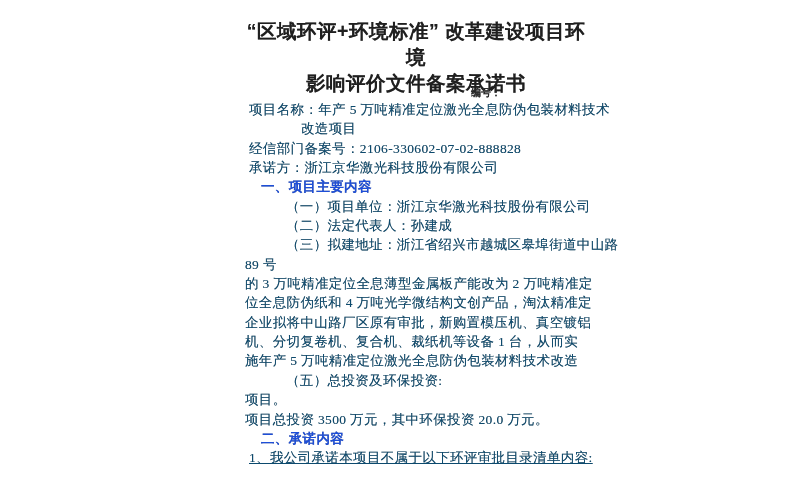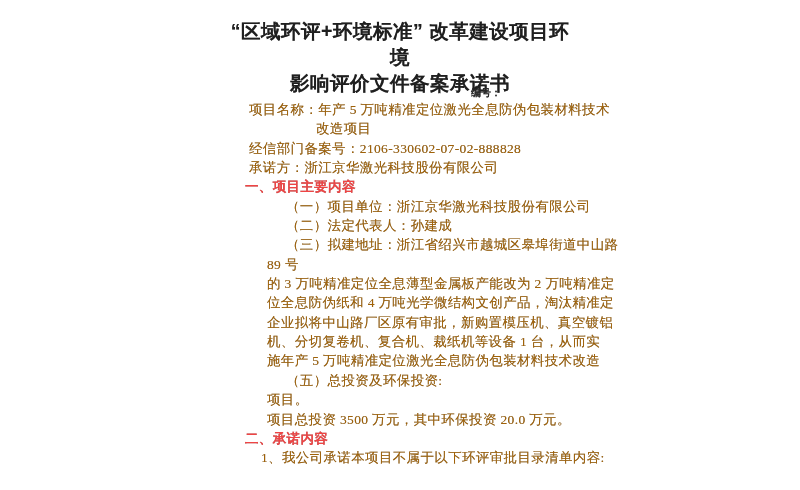--- a/index.html
+++ b/index.html
@@ -11,21 +11,21 @@
     position: relative;
     width: 800px;
     height: 490px;
     background: #ffffff;
     overflow: hidden;
     font-family: "Liberation Serif", "DejaVu Serif", serif;
     color: #2e2e2e;
   }
   .title {
     position: absolute;
-    left: 228px;
+    left: 244px;
     top: 18px;
     width: 344px;
     text-align: center;
     font-family: "Liberation Sans", "DejaVu Sans", sans-serif;
     font-weight: 700;
     font-size: 19.5px;
     line-height: 26px;
     color: #1f1f1f;
     letter-spacing: 0.5px;
     text-shadow: 0 0 0.5px rgba(30,30,30,0.55);
@@ -49,34 +49,34 @@
     left: 245px;
     top: 100px;
     width: 350px;
   }
   .ln {
     font-size: 13.5px;
     line-height: 19.35px;
     height: 19.35px;
     white-space: nowrap;
     letter-spacing: 0.35px;
-    color: #a16207;
+    color: #0c4a6e;
     text-shadow: 0 0 0.45px rgba(45,45,45,0.5);
   }
   .ln-field   { margin-left: 4px; }
-  .ln-hang    { margin-left: 71px; }
+  .ln-hang    { margin-left: 56px; }
   .ln-section {
-    margin-left: 0;
+    margin-left: 16px;
     font-family: "Liberation Sans", "DejaVu Sans", sans-serif;
     font-weight: 700;
-    color: #ef4444;
+    color: #1d4ed8;
   }
   .ln-item    { margin-left: 41px; }
-  .ln-cont    { margin-left: 22px; }
-  .ln-num     { margin-left: 16px; }
+  .ln-cont    { }
+  .ln-num     { margin-left: 4px; text-decoration: underline; }
 </style>
 </head>
 <body>
 
 <div class="page">
   <div class="title">
     <div>“区域环评+环境标准” 改革建设项目环境</div>
     <div>影响评价文件备案承诺书</div>
   </div>
   <div class="serial">

